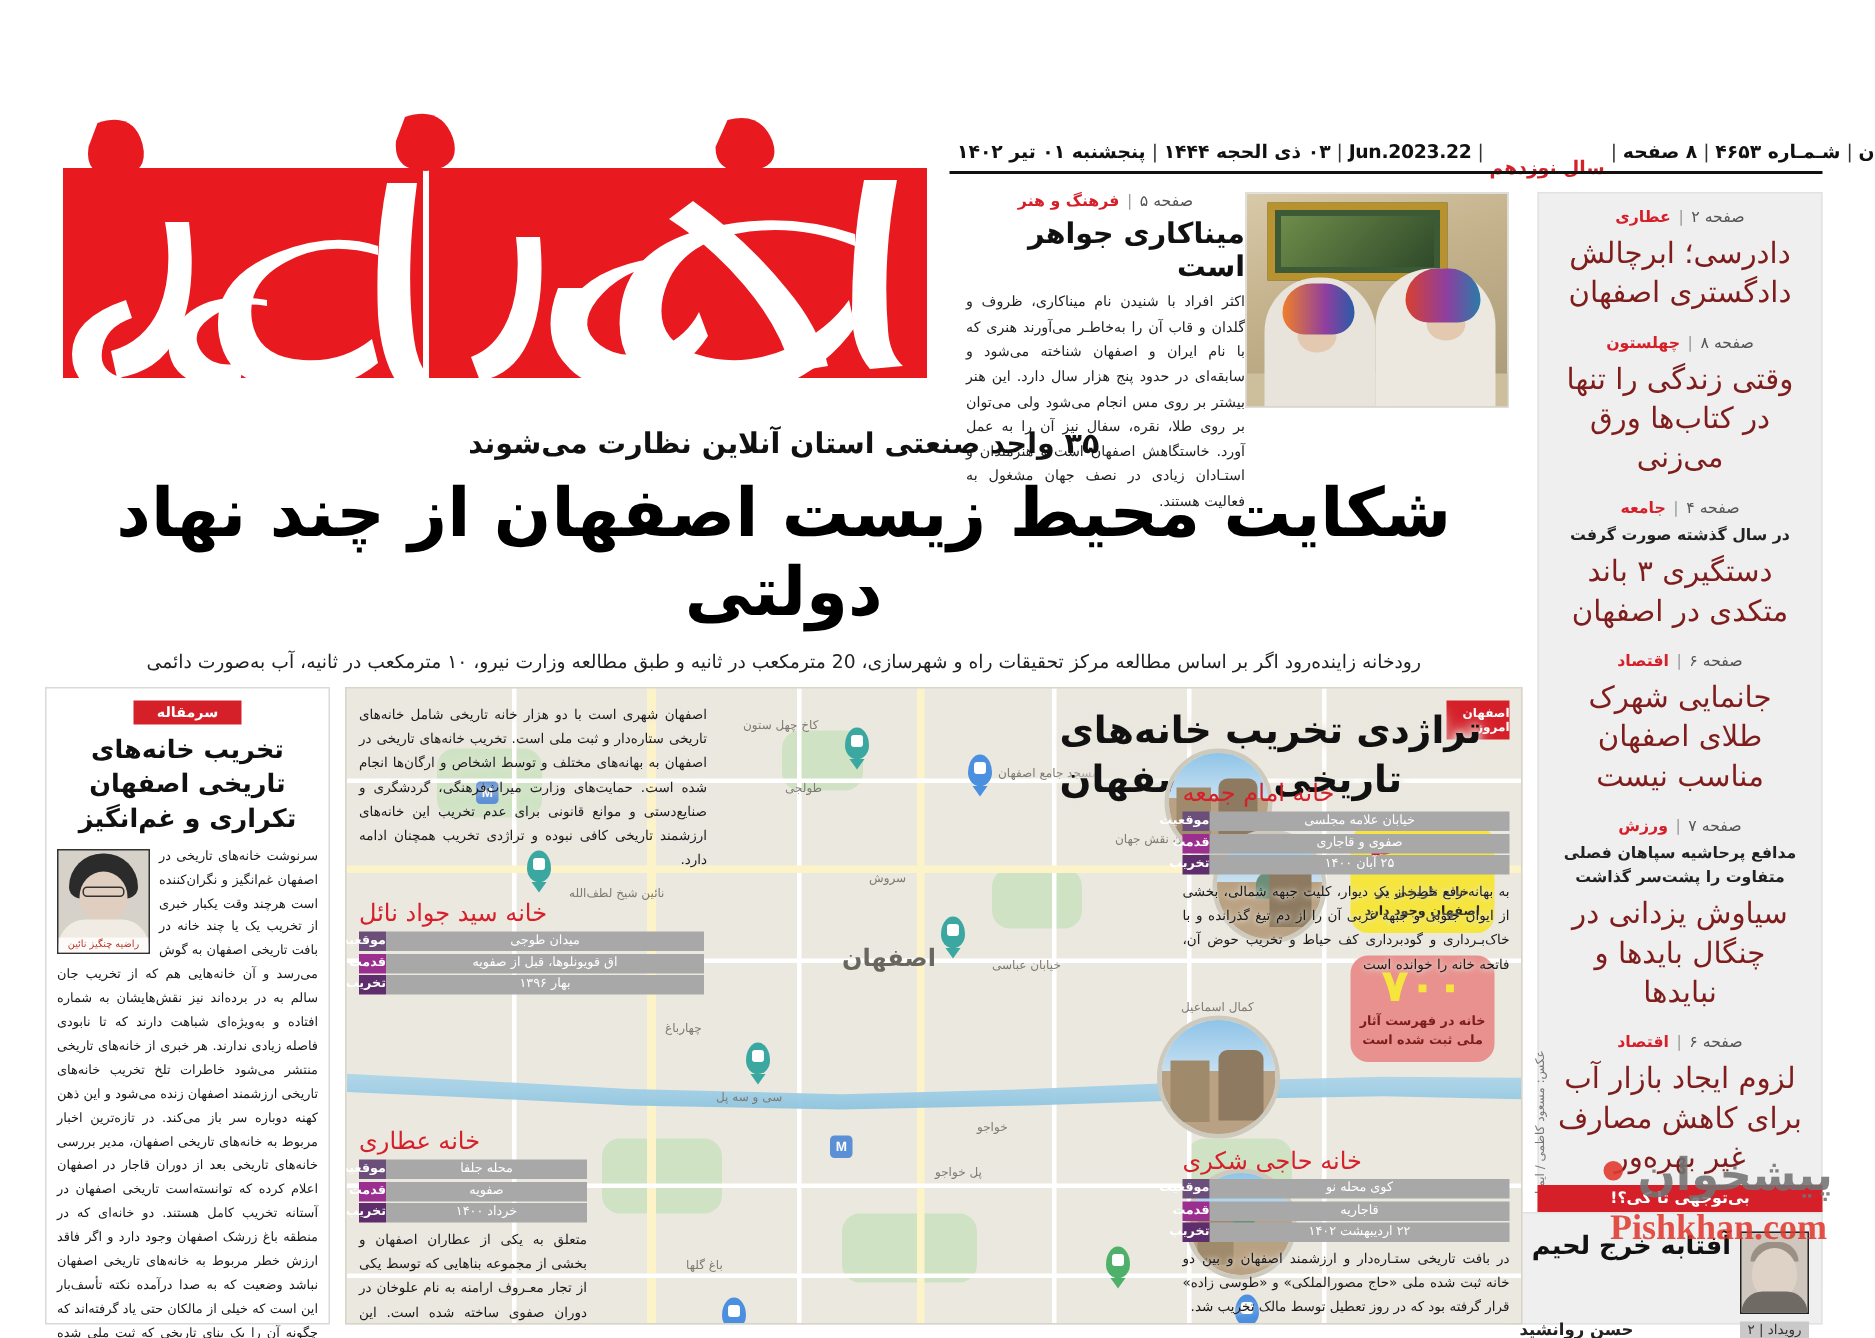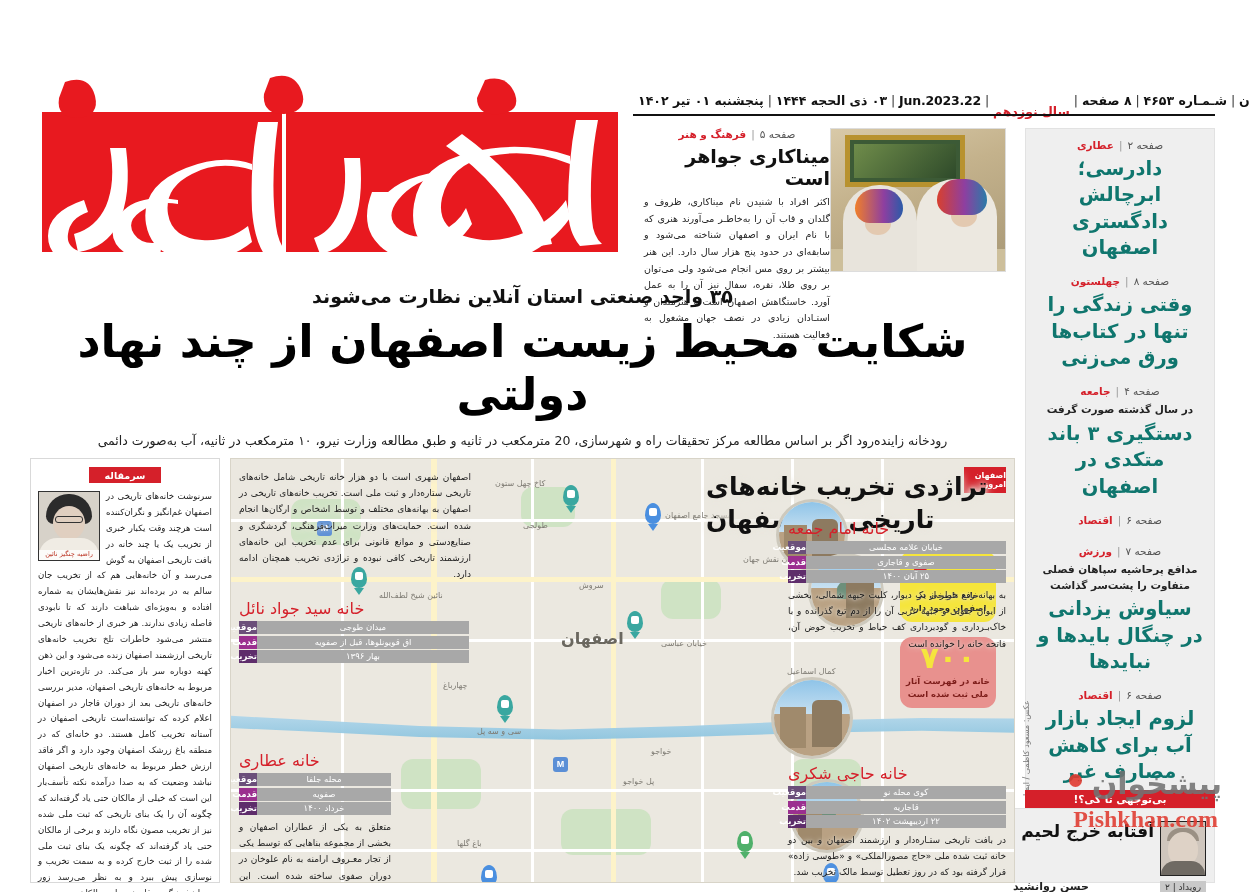--- a/index.html
+++ b/index.html
@@ -41,21 +41,21 @@
   }
   .teaser { padding:10px 10px 4px 10px; text-align:center; }
   .kicker {
     display:flex; flex-direction:row-reverse; justify-content:center; align-items:center;
     gap:5px; font-size:10.5px; margin-bottom:5px;
   }
   .kicker .sec { color:#d5202a; font-weight:bold; }
   .kicker .bar { color:#999; }
   .kicker .pg { color:#555; }
   .teaser h3 {
-    font-size:19.5px; font-weight:bold; line-height:1.35; color:#0f766e; letter-spacing:-0.3px;
+    font-size:19.5px; font-weight:normal; line-height:1.35; color:#7f1d1d; letter-spacing:-0.3px;
   }
   .teaser .over {
     font-size:10.5px; font-weight:bold; color:#222; line-height:1.5; margin-bottom:3px;
   }
 
   .redbanner {
     position:absolute; right:35px; top:790px; width:190px; height:18px;
     background:#d5202a; color:#fff; font-size:10.5px; font-weight:bold;
     display:flex; align-items:center; justify-content:center;
   }
@@ -300,20 +300,21 @@
       <div class="over">در سال گذشته صورت گرفت</div>
       <h3>دستگیری ۳ باند متکدی در اصفهان</h3>
     </div>
 
     <div class="teaser">
       <div class="kicker">
         <span class="sec">اقتصاد</span>
         <span class="bar">|</span>
         <span class="pg">صفحه ۶</span>
       </div>
+      <h3>جانمایی شهرک طلای اصفهان مناسب نیست</h3>
     </div>
 
     <div class="teaser">
       <div class="kicker">
         <span class="sec">ورزش</span>
         <span class="bar">|</span>
         <span class="pg">صفحه ۷</span>
       </div>
       <div class="over">مدافع پرحاشیه سپاهان فصلی متفاوت را پشت‌سر گذاشت</div>
       <h3>سیاوش یزدانی در چنگال بایدها و نبایدها</h3>
@@ -545,20 +546,21 @@
           <span class="hc-val">خرداد ۱۴۰۰</span>
         </div>
       </div>
       <div class="hc-body">متعلق به یکی از عطاران اصفهان و بخشی از مجموعه بناهایی که توسط یکی از تجار معـروف ارامنه به نام علوخان در دوران صفوی ساخته شده است. این خانه با استناد به رأی دیوان عدالت اداری تخریب شد.</div>
     </div>
 
   </div>
 
   <div class="edit-col">
     <div class="edit-badge">سرمقاله</div>
+    <div class="edit-title">تخریب خانه‌های تاریخی اصفهان تکراری و غم‌انگیز</div>
     <div class="edit-photo">
       <div class="ep-hair"></div>
       <div class="ep-face"></div>
       <div class="ep-glass"></div>
       <div class="ep-body"></div>
       <div class="ep-cap">راضیه چنگیز نائین</div>
     </div>
     <div class="edit-body">سرنوشت خانه‌های تاریخی در اصفهان غم‌انگیز و نگران‌کننده است هرچند وقت یکبار خبری از تخریب یک یا چند خانه در بافت تاریخی اصفهان به گوش می‌رسد و آن خانه‌هایی هم که از تخریب جان سالم به در برده‌اند نیز نقش‌هایشان به شماره افتاده و به‌ویژه‌ای شباهت دارند که تا نابودی فاصله زیادی ندارند. هر خبری از خانه‌های تاریخی منتشر می‌شود خاطرات تلخ تخریب خانه‌های تاریخی ارزشمند اصفهان زنده می‌شود و این ذهن کهنه دوباره سر باز می‌کند. در تازه‌ترین اخبار مربوط به خانه‌های تاریخی اصفهان، مدیر بررسی خانه‌های تاریخی بعد از دوران قاجار در اصفهان اعلام کرده که توانسته‌است تاریخی اصفهان در آستانه تخریب کامل هستند. دو خانه‌ای که در منطقه باغ زرشک اصفهان وجود دارد و اگر فاقد ارزش خطر مربوط به خانه‌های تاریخی اصفهان نباشد وضعیت که به صدا درآمده نکته تأسف‌بار این است که خیلی از مالکان حتی یاد گرفته‌اند که چگونه آن را یک بنای تاریخی که ثبت ملی شده نیز از تخریب مصون نگاه دارند و برخی از مالکان حتی یاد گرفته‌اند که چگونه یک بنای ثبت ملی شده را از ثبت خارج کرده و به سمت تخریب و نوسازی پیش ببرد و به نظر می‌رسد زور میراث‌فرهنگی و قانون به این مالکان نمی‌رسد و حتی موانع قانونی نیز نتوانسته مانع از تخریب‌ها شود.</div>
 
   </div>

